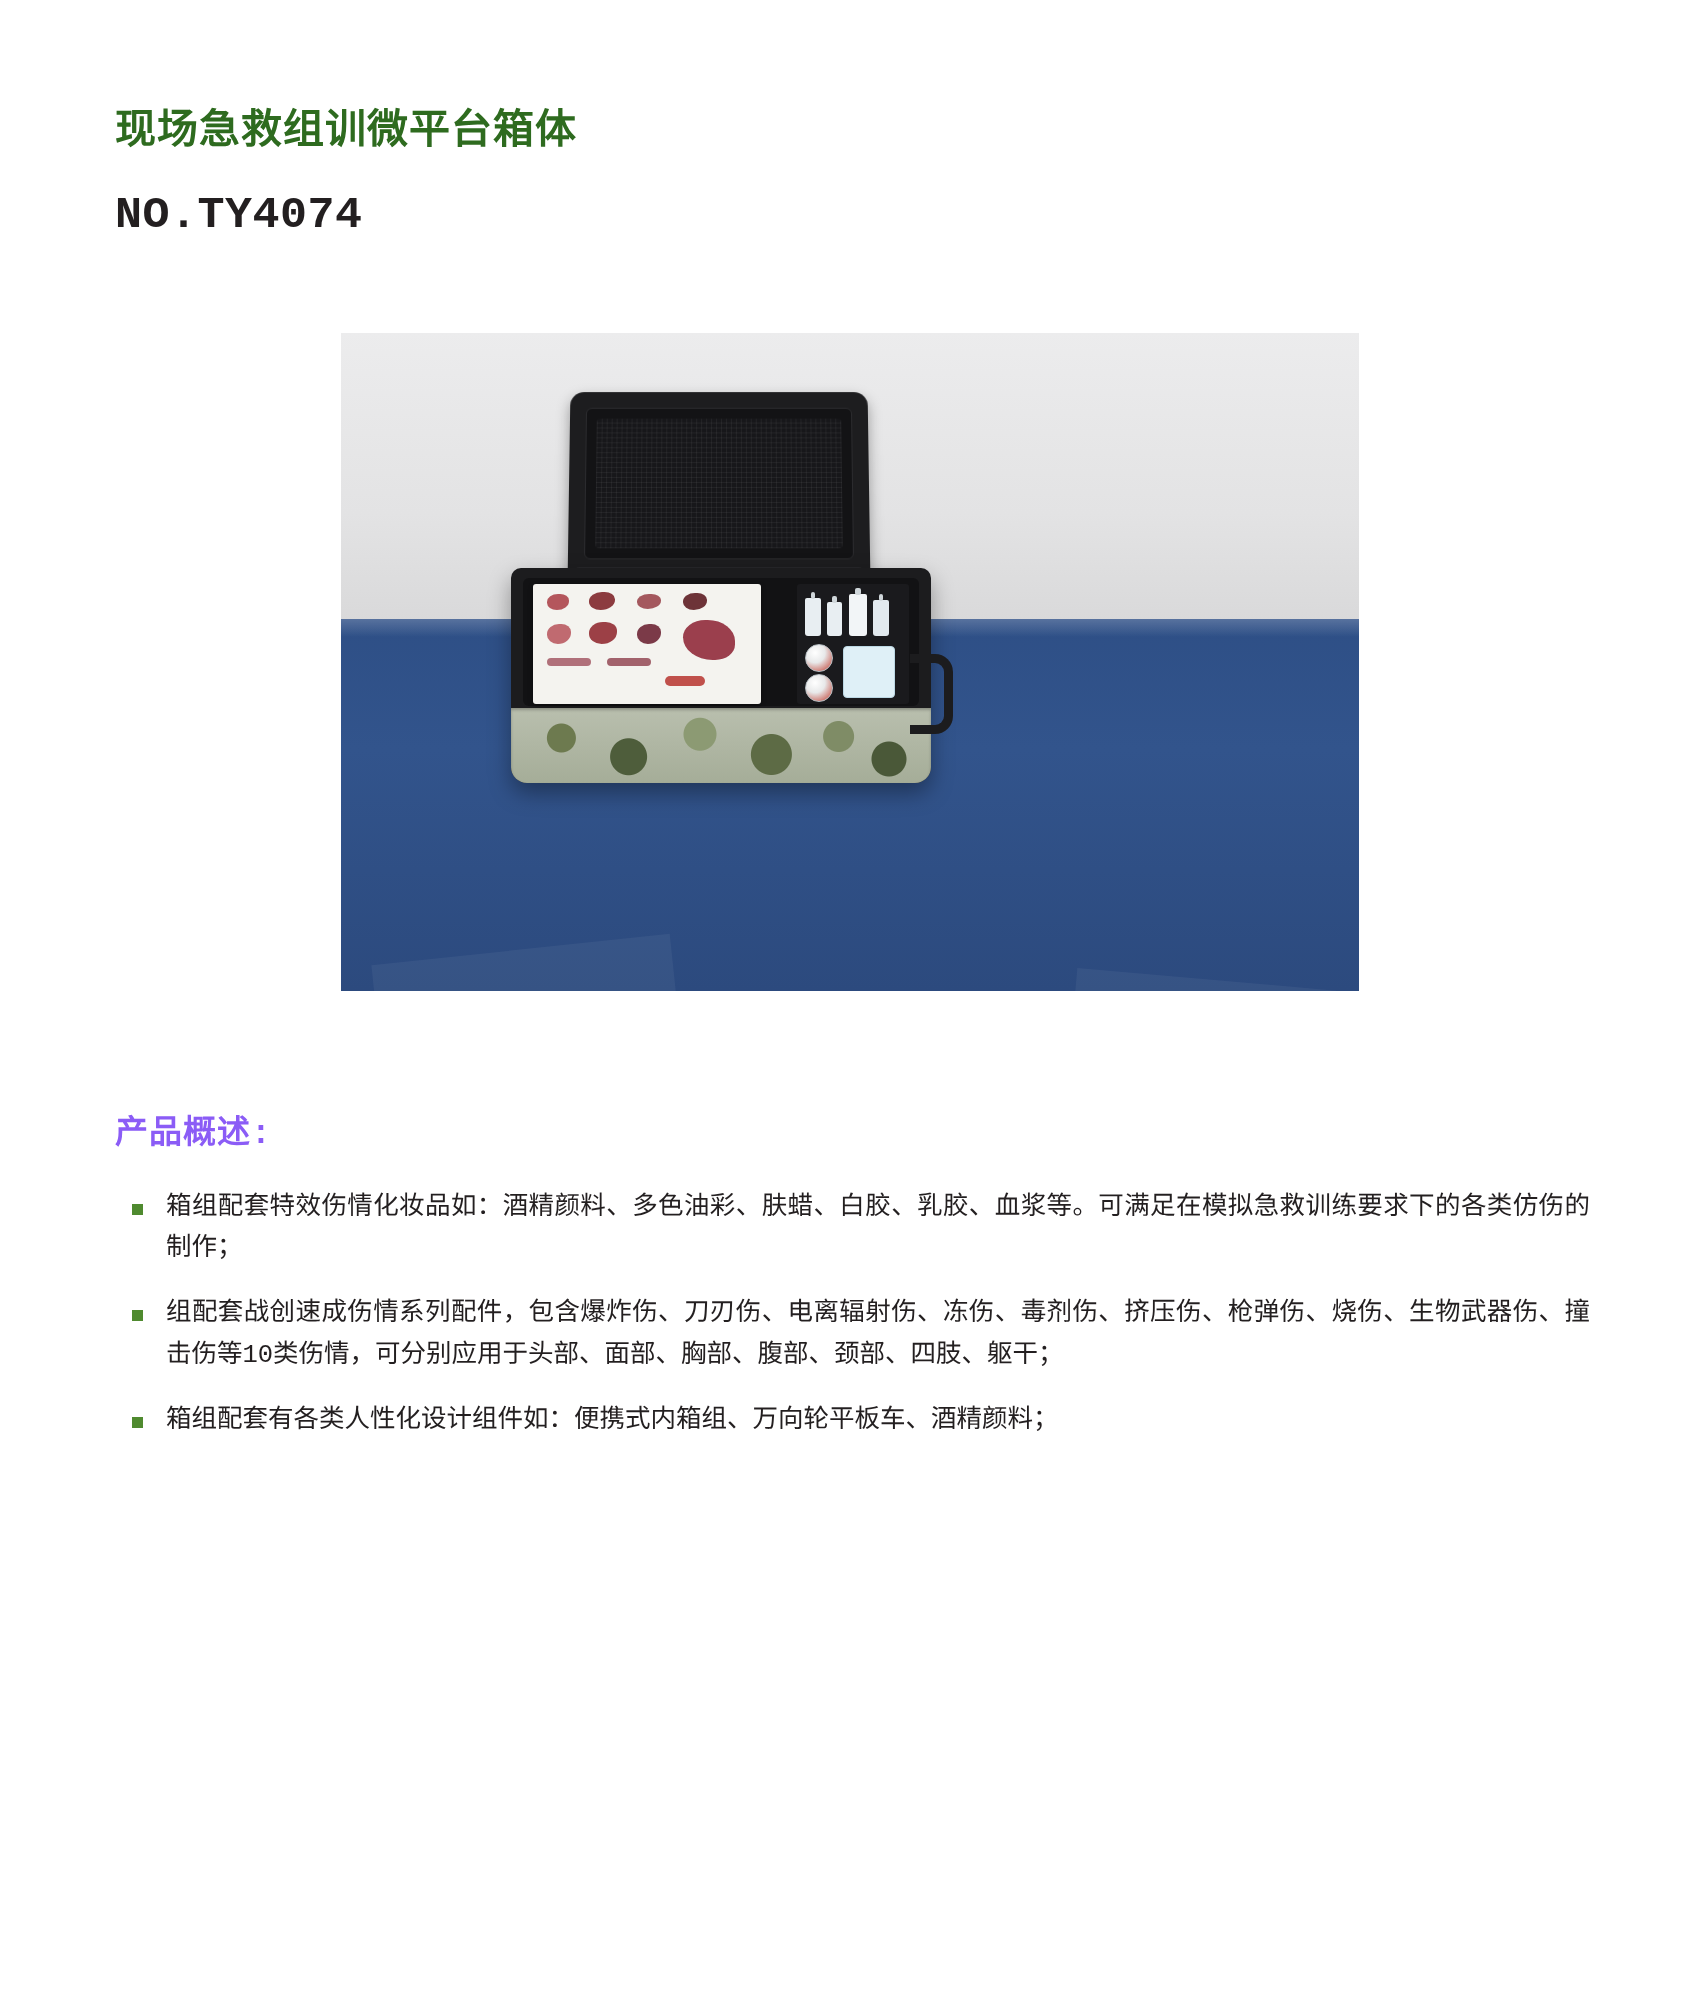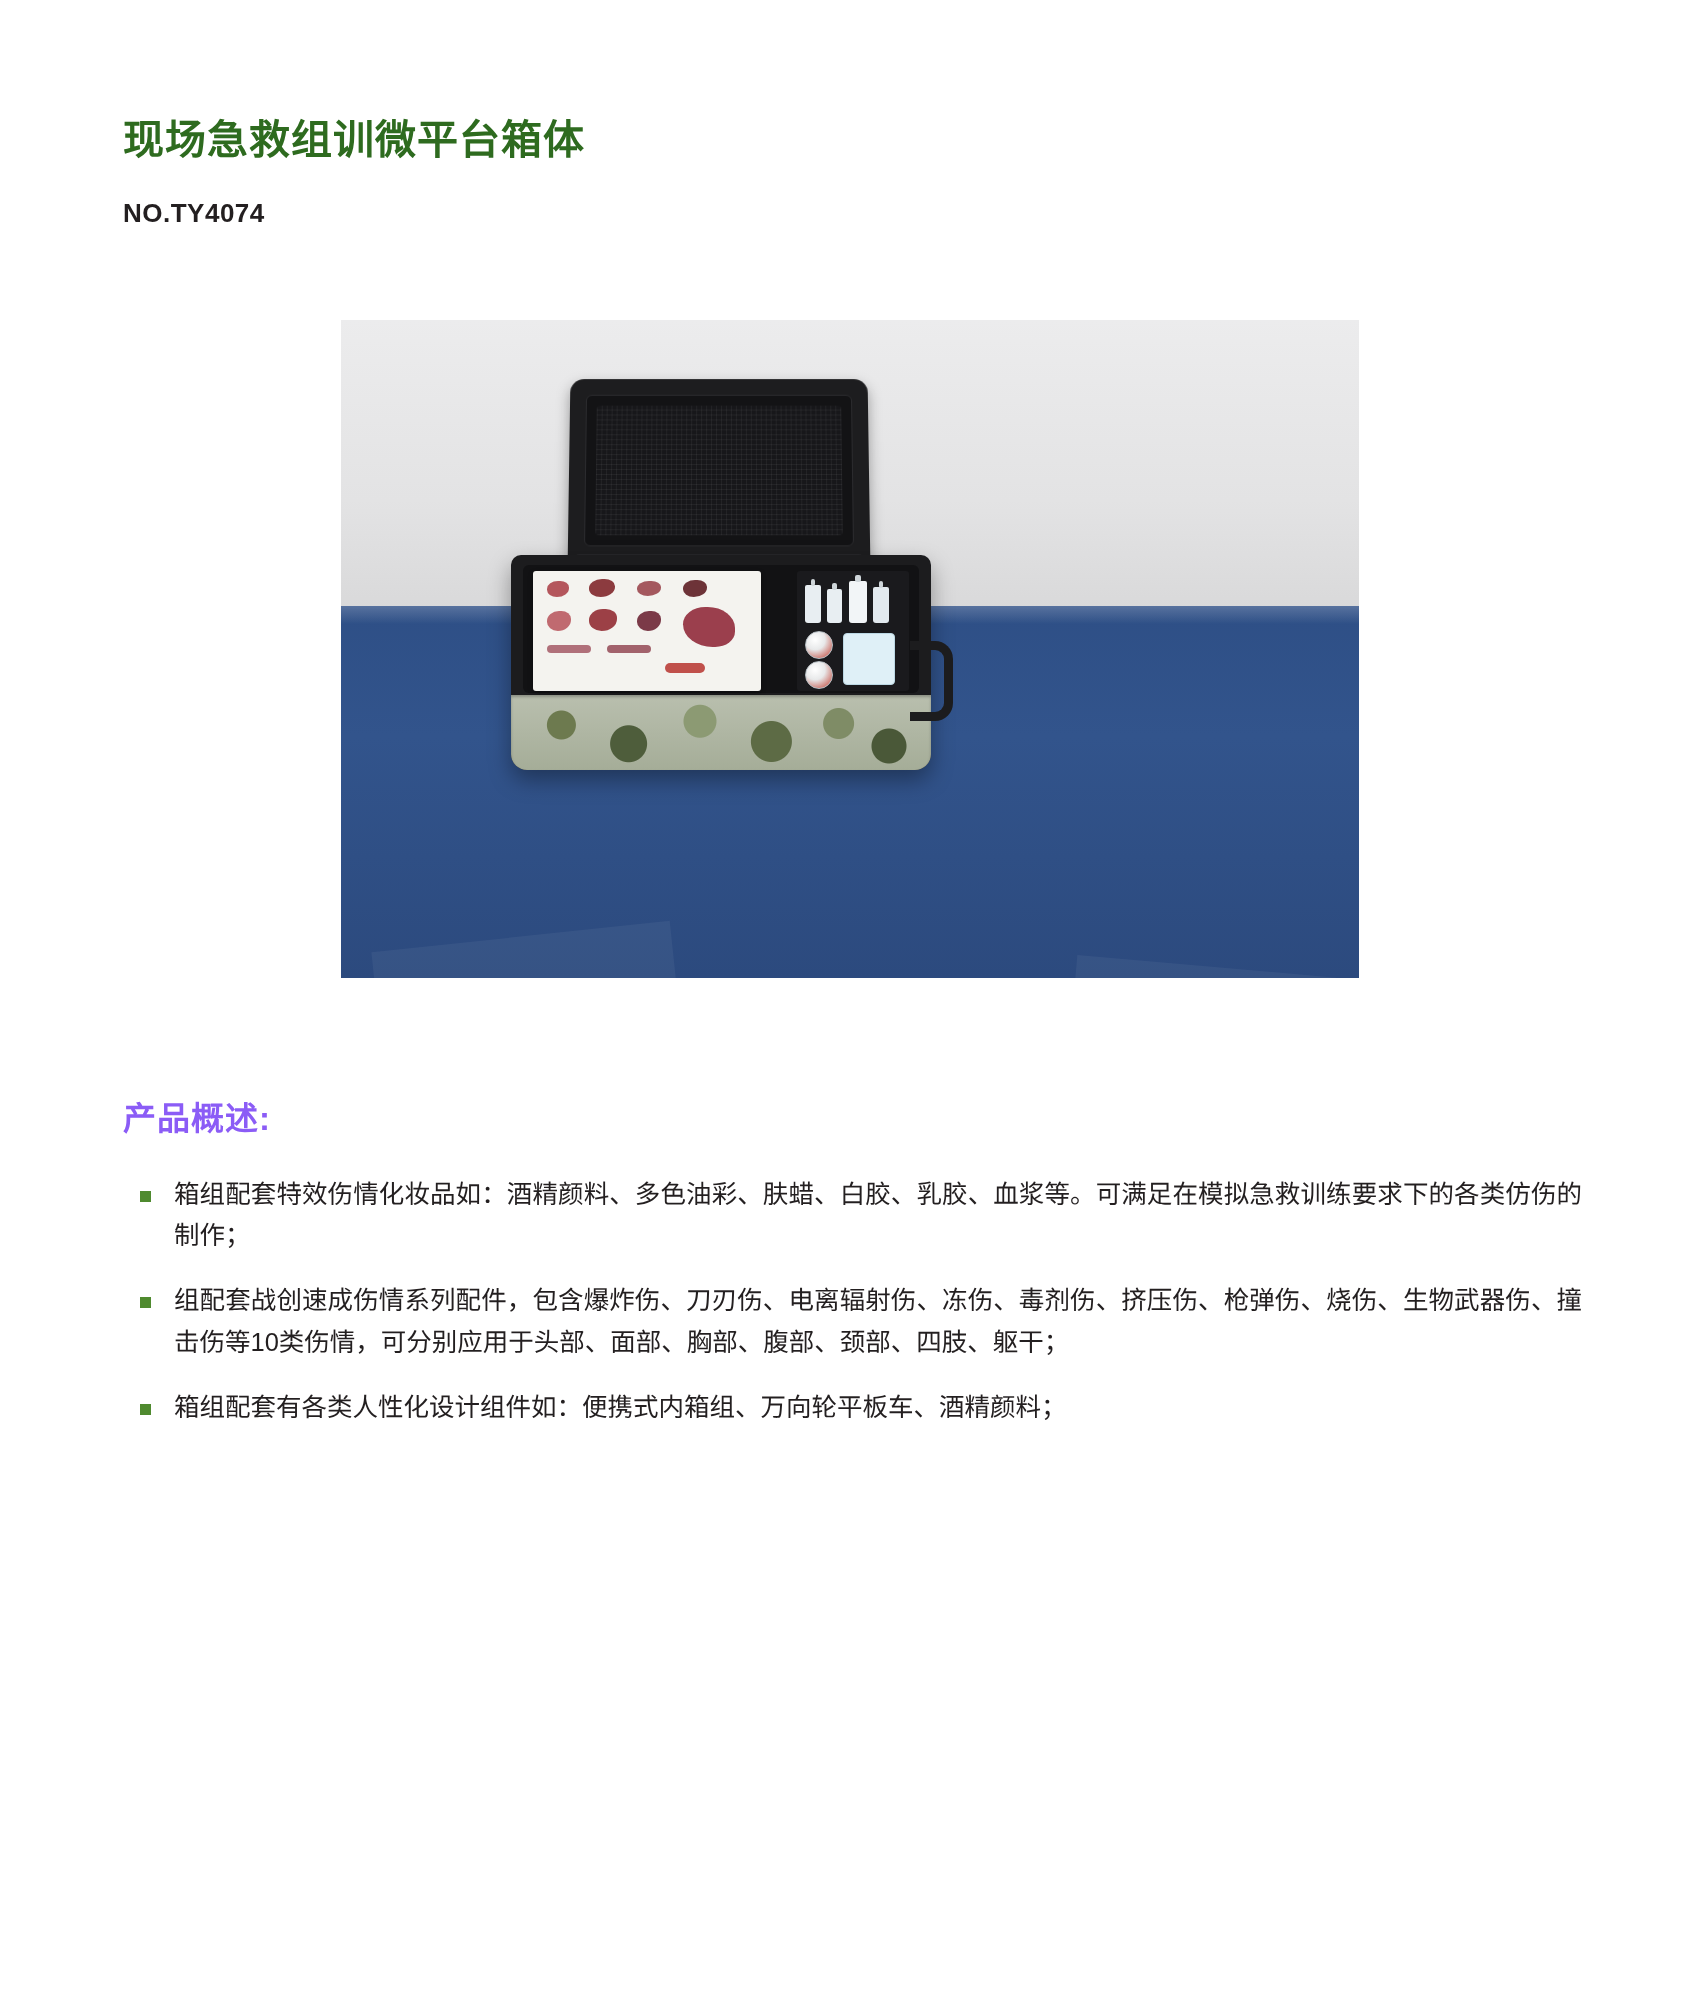--- a/index.html
+++ b/index.html
@@ -13,38 +13,39 @@
     height: 2000px;
     font-family: "Liberation Sans", "DejaVu Sans", sans-serif;
     color: #231f20;
     position: relative;
     overflow: hidden;
   }
   .page {
     width: 1700px;
     height: 1624px;
     box-sizing: border-box;
-    padding: 8px;
+    padding: 0;
     position: relative;
+    font-family: Liberation Mono, monospace;
   }
 
   
   .title-block {
     padding: 108px 0 0 115px;
   }
   .product-title {
     font-size: 41px;
     font-weight: bold;
     color: #2e6b1f;
     letter-spacing: 1px;
     line-height: 1.2;
     margin: 0;
   }
   .product-code {
-    font-size: 26px;
+    font-size: 45px;
     font-weight: bold;
     color: #231f20;
     letter-spacing: 0.5px;
     margin: 34px 0 0 0;
     line-height: 1.1;
   }
 
   
   .photo-wrap {
     margin: 92px auto 0 auto;

